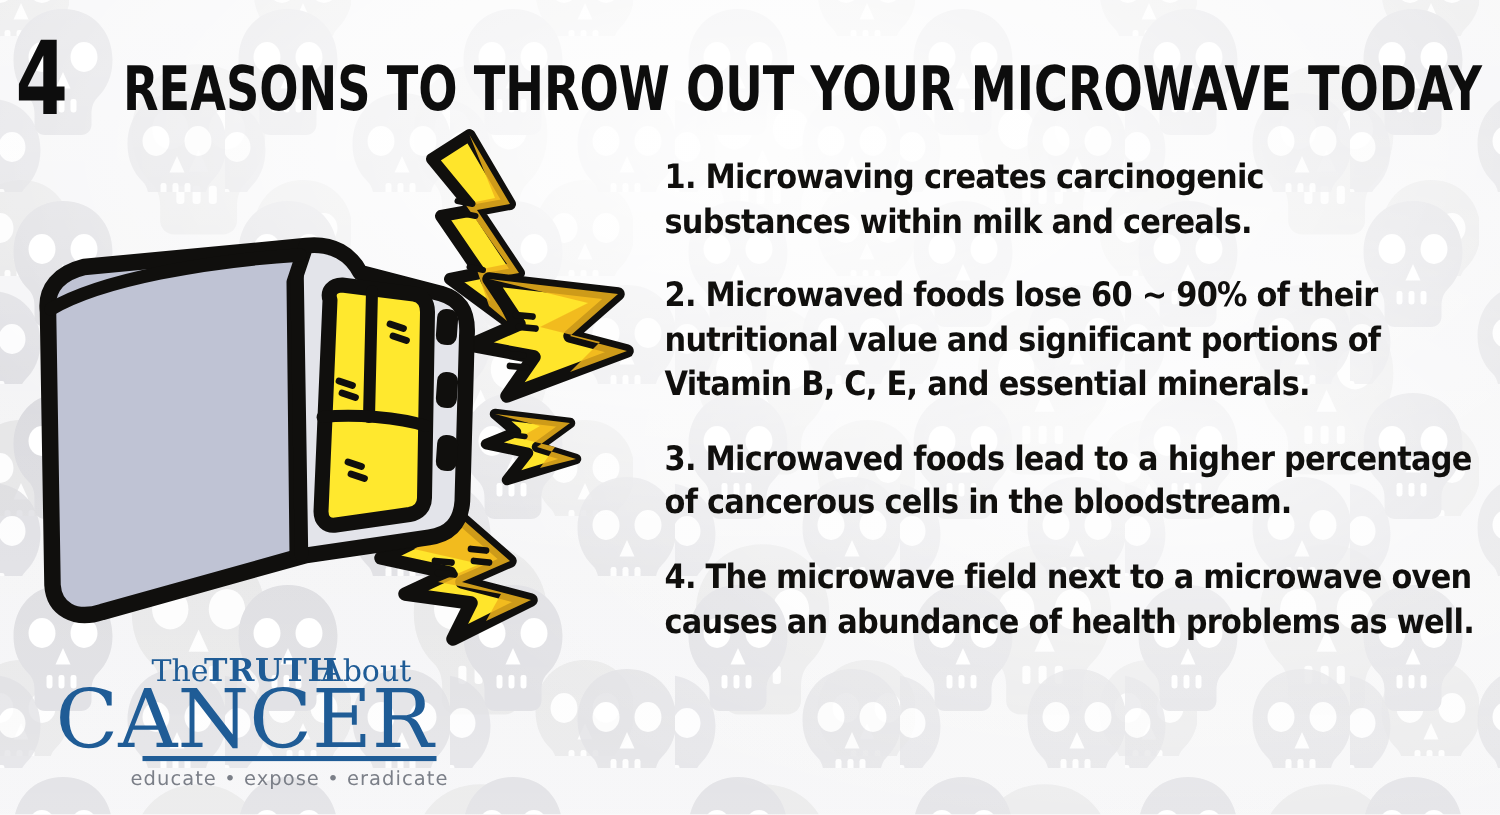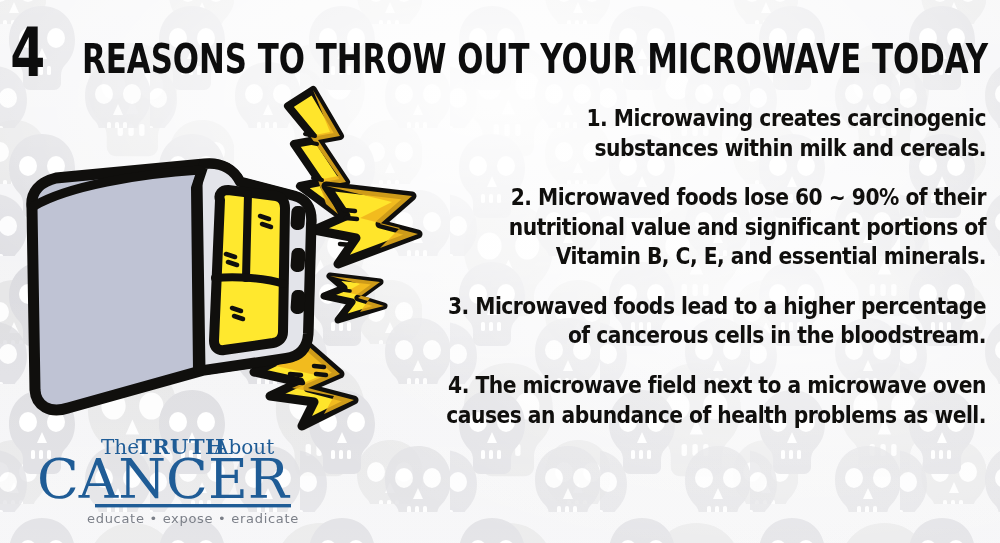--- a/index.html
+++ b/index.html
@@ -49,21 +49,20 @@
   }
   #headline-svg { display: block; }
 
   
   #reasons {
     position: absolute;
     right: 14px;
     top: 104px;
     width: 600px;
     z-index: 5;
-    text-align: right;
   }
   .reason {
     color: #100f0d;
     font-family: "DejaVu Sans", "Liberation Sans", sans-serif;
     font-weight: bold;
     font-size: 22.4px;
     line-height: 1.32;
     letter-spacing: -0.55px;
     margin-bottom: 20px;
     transform: scaleX(0.905);

